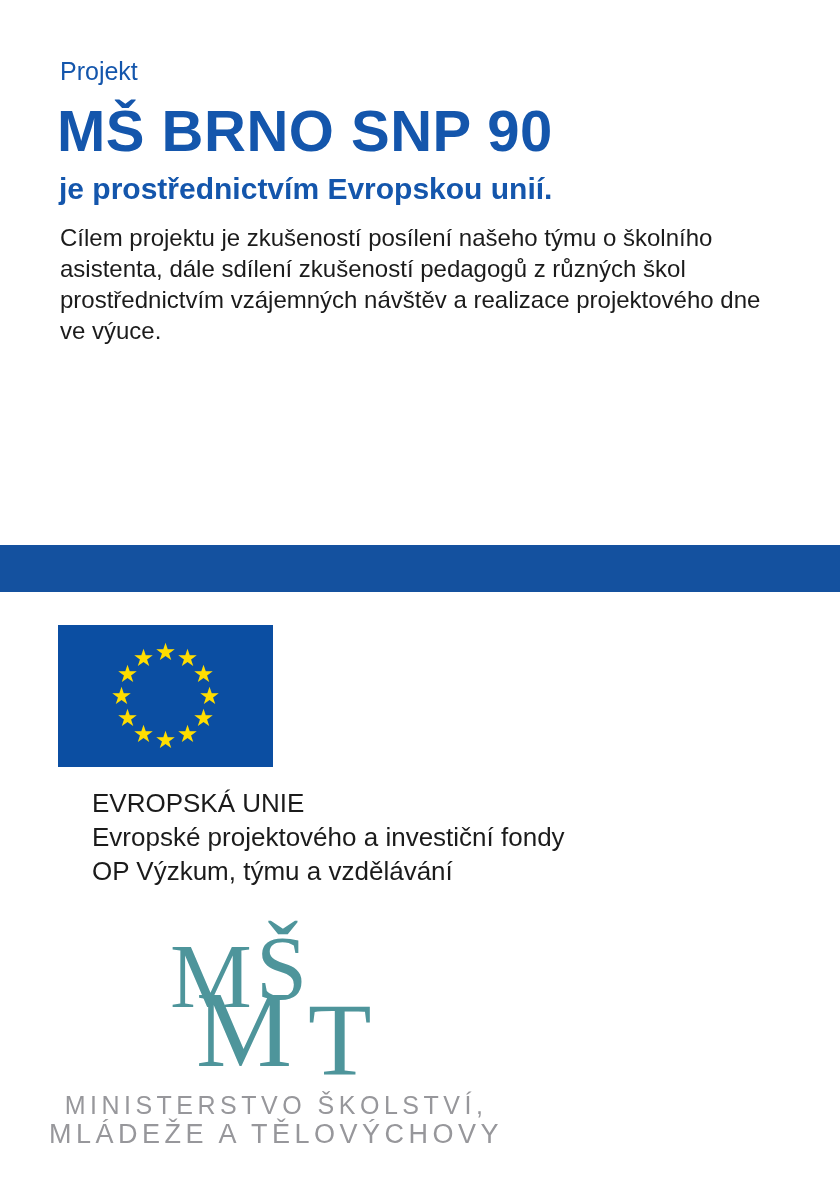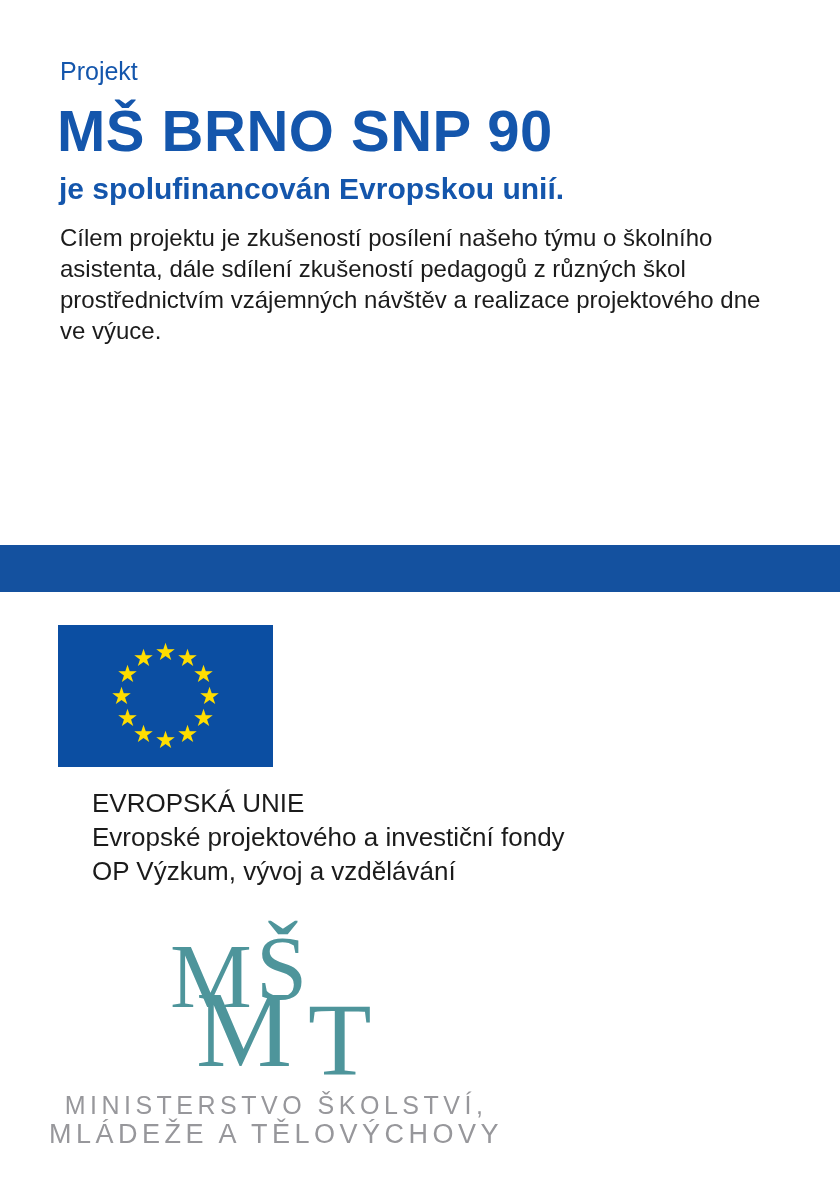--- a/index.html
+++ b/index.html
@@ -96,21 +96,21 @@
 </style>
 </head>
 <body>
 
 <div class="page">
 
   <div class="kicker">Projekt</div>
 
   <div class="title">MŠ BRNO SNP 90</div>
 
-  <div class="subtitle">je spolufinancován Evropskou unií.</div>
+  <div class="subtitle">je prostřednictvím Evropskou unií.</div>
 
   <div class="body-text">
     <div>Cílem projektu je zkušeností posílení našeho týmu o školního</div>
     <div>asistenta, dále sdílení zkušeností pedagogů z různých škol</div>
     <div>prostřednictvím vzájemných návštěv a realizace projektového dne</div>
     <div>ve výuce.</div>
   </div>
 
   <div class="separator-bar"></div>
 
@@ -127,21 +127,21 @@
         <span class="eu-star" style="left: 69.3949px; top: 93px;">★</span>
         <span class="eu-star" style="left: 63.5px; top: 71px;">★</span>
         <span class="eu-star" style="left: 69.3949px; top: 49px;">★</span>
         <span class="eu-star" style="left: 85.5px; top: 32.8949px;">★</span>
       </div>
   </div>
 
   <div class="eu-labels">
     <div>EVROPSKÁ UNIE</div>
     <div>Evropské projektového a investiční fondy</div>
-    <div>OP Výzkum, vývoj a vzdělávání</div>
+    <div>OP Výzkum, týmu a vzdělávání</div>
   </div>
 
   <div class="msmt-logo">
     <span class="mono-m1">M</span>
     <span class="mono-s">Š</span>
     <span class="mono-m2">M</span>
     <span class="mono-t">T</span>
   </div>
 
   <div class="ministry">

